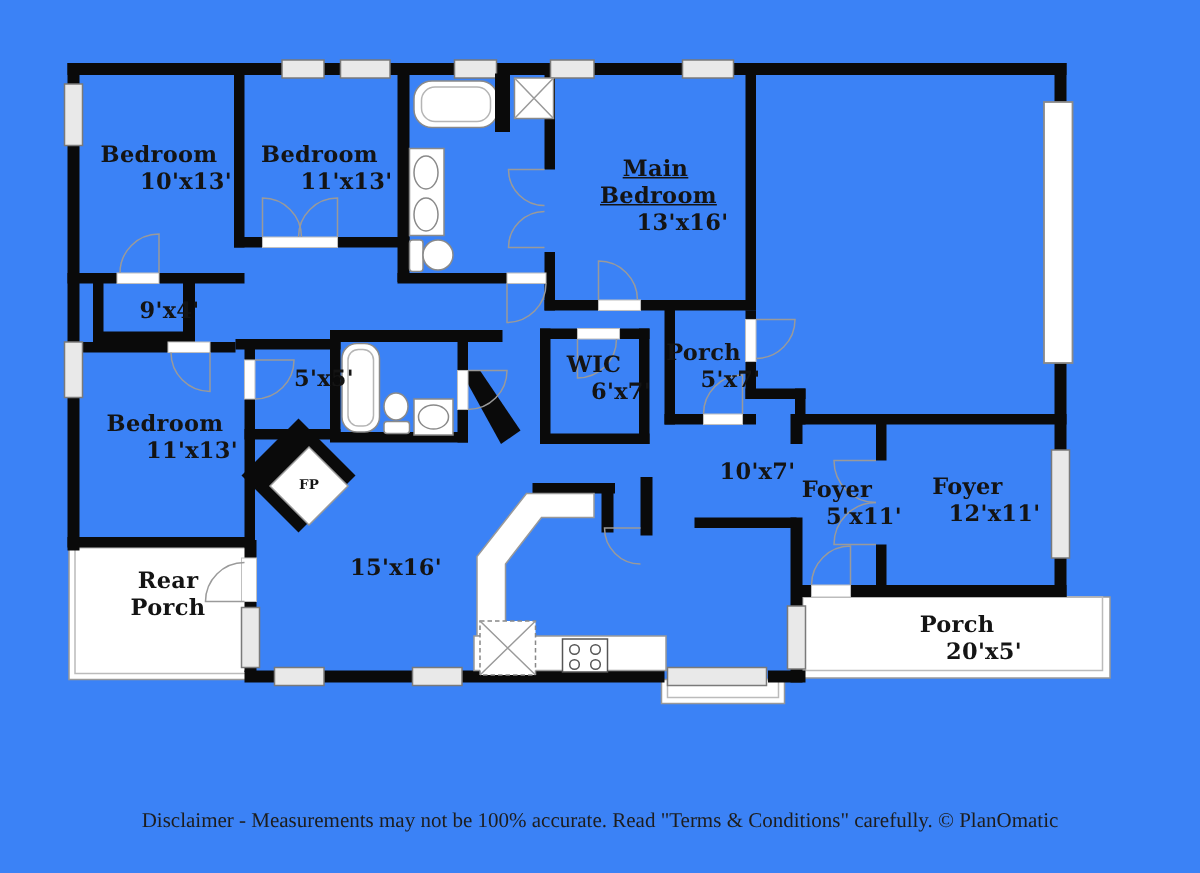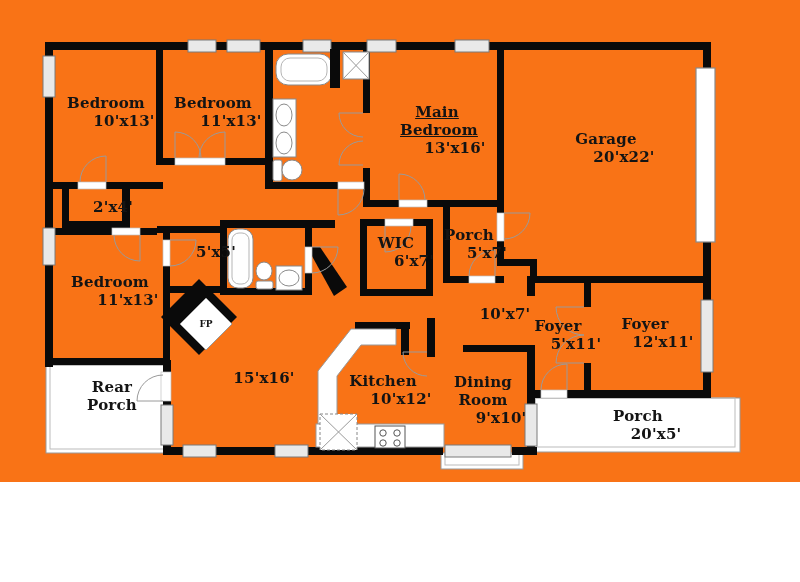--- a/index.html
+++ b/index.html
@@ -1,16 +1,16 @@
 <!DOCTYPE html>
 <html><head>
 <meta charset="utf-8">
 <style>
   html,body{margin:0;padding:0;background:#fff;}
-  #canvas{position:relative;width:800px;height:482px;background:#f97316;overflow:hidden;
+  #canvas{position:relative;width:800px;height:582px;background:#3b82f6;overflow:hidden;
           font-family:"DejaVu Serif",serif;}
   svg{position:absolute;left:0;top:0;}
   .room-label{position:absolute;transform:translate(-50%,-50%);display:flex;flex-direction:column;
               align-items:center;text-align:center;font-weight:bold;font-size:15px;line-height:18px;
               color:#141414;letter-spacing:.2px;z-index:5;}
   .room-label .nm{display:block;}
   .room-label .dm{white-space:nowrap;margin-left:36px;}
   .nm.w74{width:74px;text-decoration:underline;} .nm.w60{width:60px;} .nm.w52{width:52px;}
   .fp-label{position:absolute;transform:translate(-50%,-50%);font-weight:bold;font-size:9px;
             color:#141414;z-index:6;}
@@ -207,70 +207,59 @@
 
 <div class="room-label" style="left:106px;top:112px">
   <span class="nm">Bedroom</span>
   <span class="dm">10'x13'</span>
 </div>
 <div class="room-label" style="left:213px;top:112px">
   <span class="nm">Bedroom</span>
   <span class="dm">11'x13'</span>
 </div>
 <div class="room-label" style="left:95px;top:207px">
-  <span class="dm">2'x4'</span>
+  <span class="dm">9'x4'</span>
 </div>
 <div class="room-label" style="left:110px;top:291px">
   <span class="nm">Bedroom</span>
   <span class="dm">11'x13'</span>
 </div>
 <div class="room-label" style="left:198px;top:252px">
   <span class="dm">5'x5'</span>
 </div>
 <div class="room-label" style="left:437px;top:130px">
   <span class="nm w74">Main Bedroom</span>
   <span class="dm">13'x16'</span>
 </div>
-<div class="room-label" style="left:606px;top:148px">
-  <span class="nm">Garage</span>
-  <span class="dm">20'x22'</span>
-</div>
 <div class="room-label" style="left:396px;top:252px">
   <span class="nm">WIC</span>
   <span class="dm">6'x7'</span>
 </div>
 <div class="room-label" style="left:469px;top:244px">
   <span class="nm">Porch</span>
   <span class="dm">5'x7'</span>
 </div>
 <div class="room-label" style="left:487px;top:314px">
   <span class="dm">10'x7'</span>
 </div>
 <div class="room-label" style="left:558px;top:335px">
   <span class="nm">Foyer</span>
   <span class="dm">5'x11'</span>
 </div>
 <div class="room-label" style="left:645px;top:333px">
   <span class="nm">Foyer</span>
   <span class="dm">12'x11'</span>
 </div>
-<div class="room-label" style="left:483px;top:400px">
-  <span class="nm w60">Dining Room</span>
-  <span class="dm">9'x10'</span>
-</div>
-<div class="room-label" style="left:383px;top:390px">
-  <span class="nm">Kitchen</span>
-  <span class="dm">10'x12'</span>
-</div>
 <div class="room-label" style="left:246px;top:378px">
   <span class="dm">15'x16'</span>
 </div>
 <div class="room-label" style="left:112px;top:396px">
   <span class="nm w52">Rear Porch</span>
 </div>
 <div class="room-label" style="left:638px;top:425px">
   <span class="nm">Porch</span>
   <span class="dm">20'x5'</span>
 </div>
 <div class="fp-label" style="left:206px;top:324px">FP</div>
 
+<div class="disclaimer">Disclaimer - Measurements may not be 100% accurate. Read "Terms &amp; Conditions" carefully. © PlanOmatic</div>
 
 </div>
 
 </body></html>

